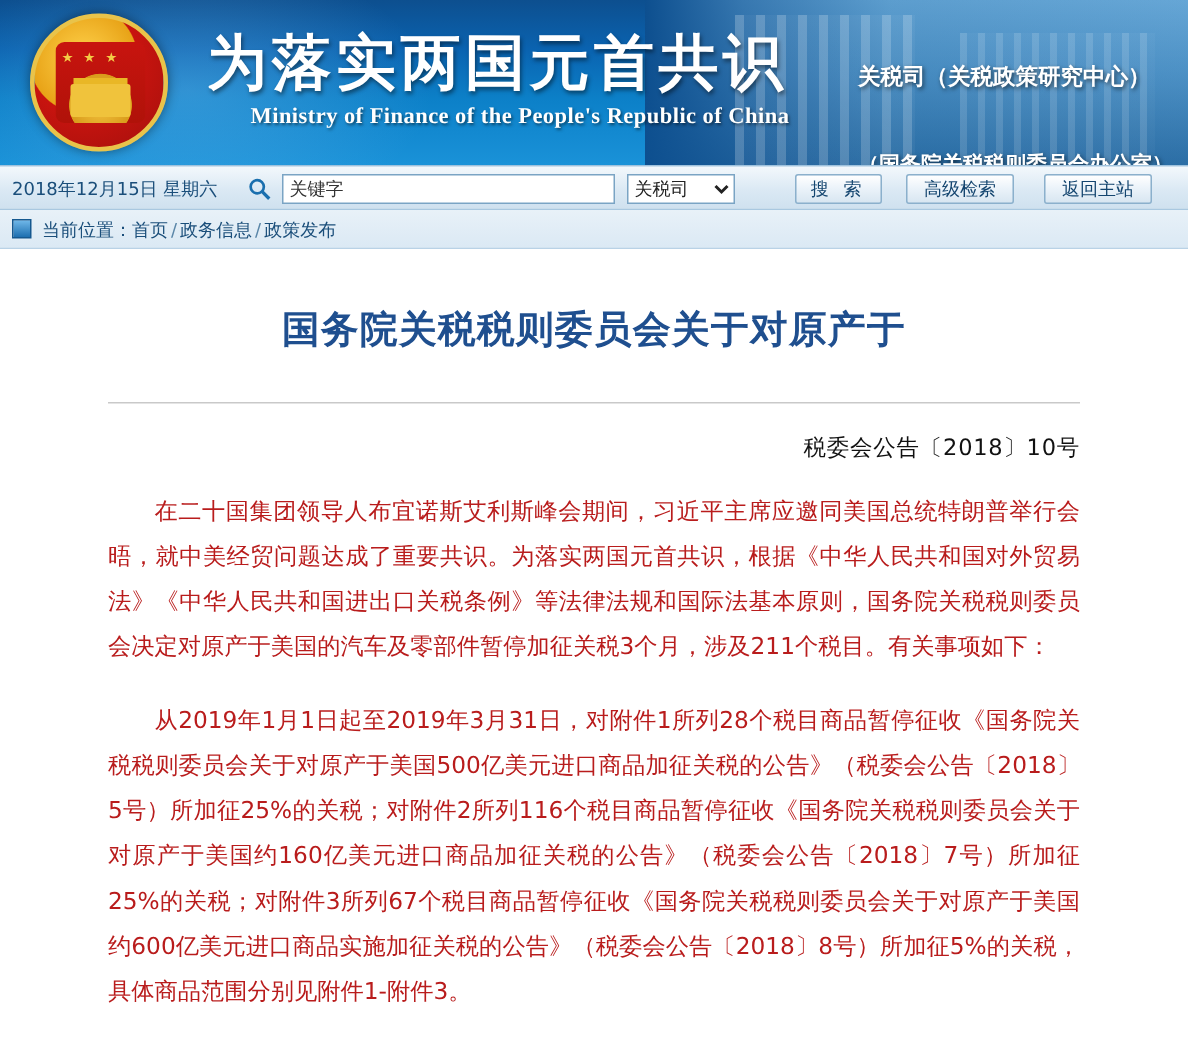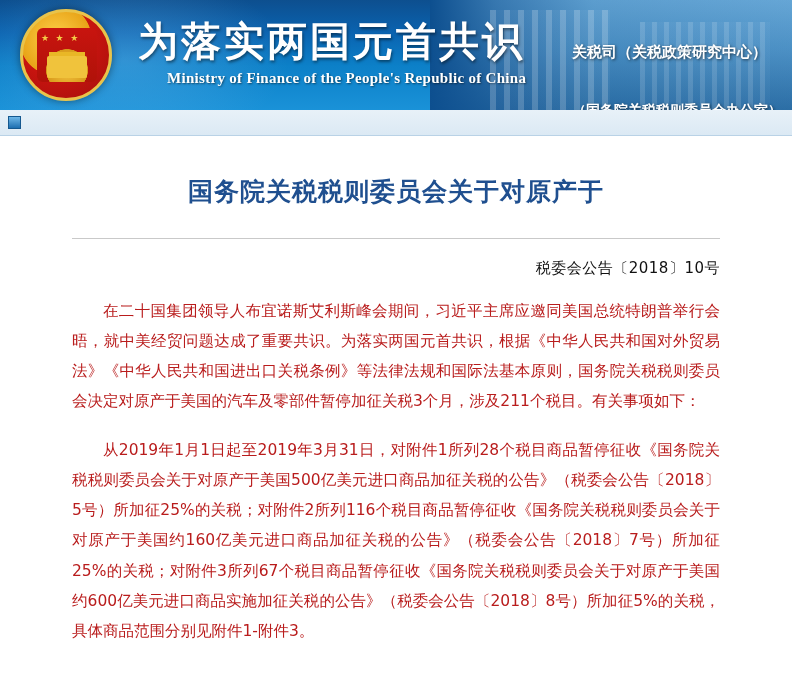--- a/index.html
+++ b/index.html
@@ -158,21 +158,21 @@
 
   
   .doc {
     position: relative;
     width: 792px;
     padding: 24px 72px 0 72px;
     background: #fff;
   }
   .doc-title {
     text-align: center;
-    font-family: Liberation Serif, serif;
+    font-family: Liberation Mono, monospace;
     font-size: 25px; font-weight: bold;
     color: #1f4f8f;
     line-height: 1.75;
     letter-spacing: 1px;
     margin-top: 10px;
   }
   .doc-rule {
     margin: 24px 0 0 0;
     border: 0; border-top: 1px solid #c9c9c9;
   }
@@ -210,23 +210,44 @@
 
     <div class="title-zh">为落实两国元首共识</div>
     <div class="title-en">Ministry of Finance of the People's Republic of China</div>
 
     <div class="dept">
       <div class="l1">关税司（关税政策研究中心）</div>
       <div class="l2">（国务院关税税则委员会办公室）</div>
     </div>
   </div>
 
+  <div class="searchbar">
+    <div class="date">2018年12月15日 星期六</div>
+
+    <svg class="mag" viewBox="0 0 16 16">
+      <circle cx="6.5" cy="6.5" r="4.4" fill="none" stroke="#1a6fae" stroke-width="1.8"></circle>
+      <line x1="9.8" y1="9.8" x2="14.5" y2="14.5" stroke="#1a6fae" stroke-width="2.2"></line>
+    </svg>
+
+    <input class="search-input" type="text" value="关键字" style="">
+
+    <select class="search-select">
+      <option>关税司</option>
+    </select>
+
+    <div class="btn btn-search">搜 索</div>
+    <div class="btn btn-adv">高级检索</div>
+    <div class="btn btn-home">返回主站</div>
+  </div>
 
   <div class="crumbs">
     <div class="crumb-icon"></div>
+    <div class="crumb-text">
+      <span>当前位置：</span><span>首页</span><span class="sep">/</span><span>政务信息</span><span class="sep">/</span><span>政策发布</span>
+    </div>
   </div>
 
   <div class="doc">
     <div class="doc-title">
       <div>国务院关税税则委员会关于对原产于</div>
     </div>
 
     <hr class="doc-rule">
 
     <div class="doc-number">税委会公告〔2018〕10号</div>

